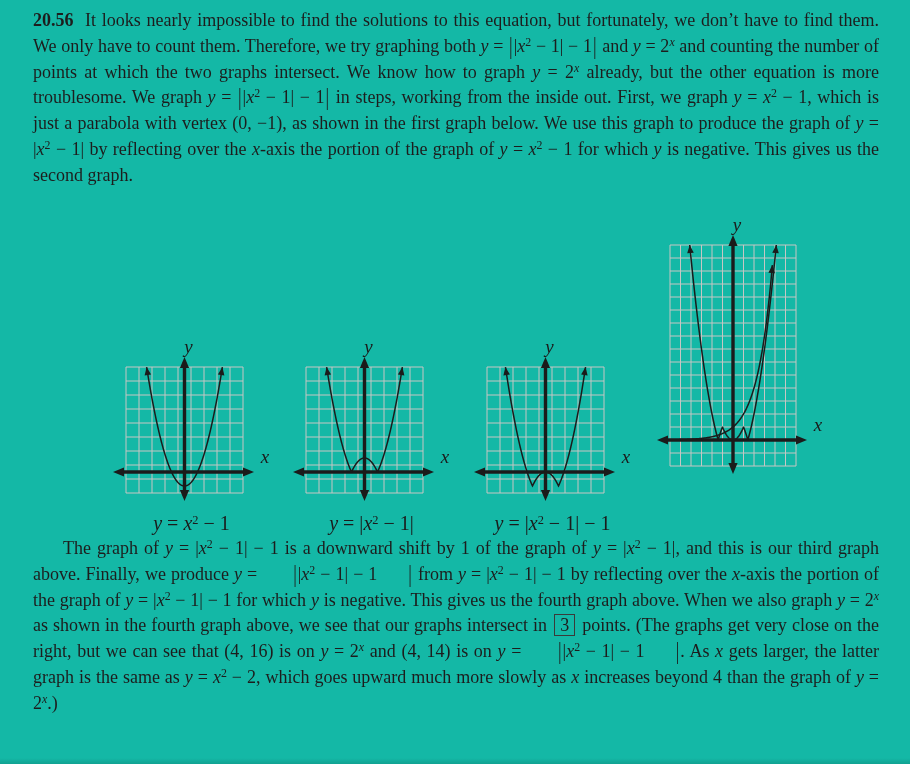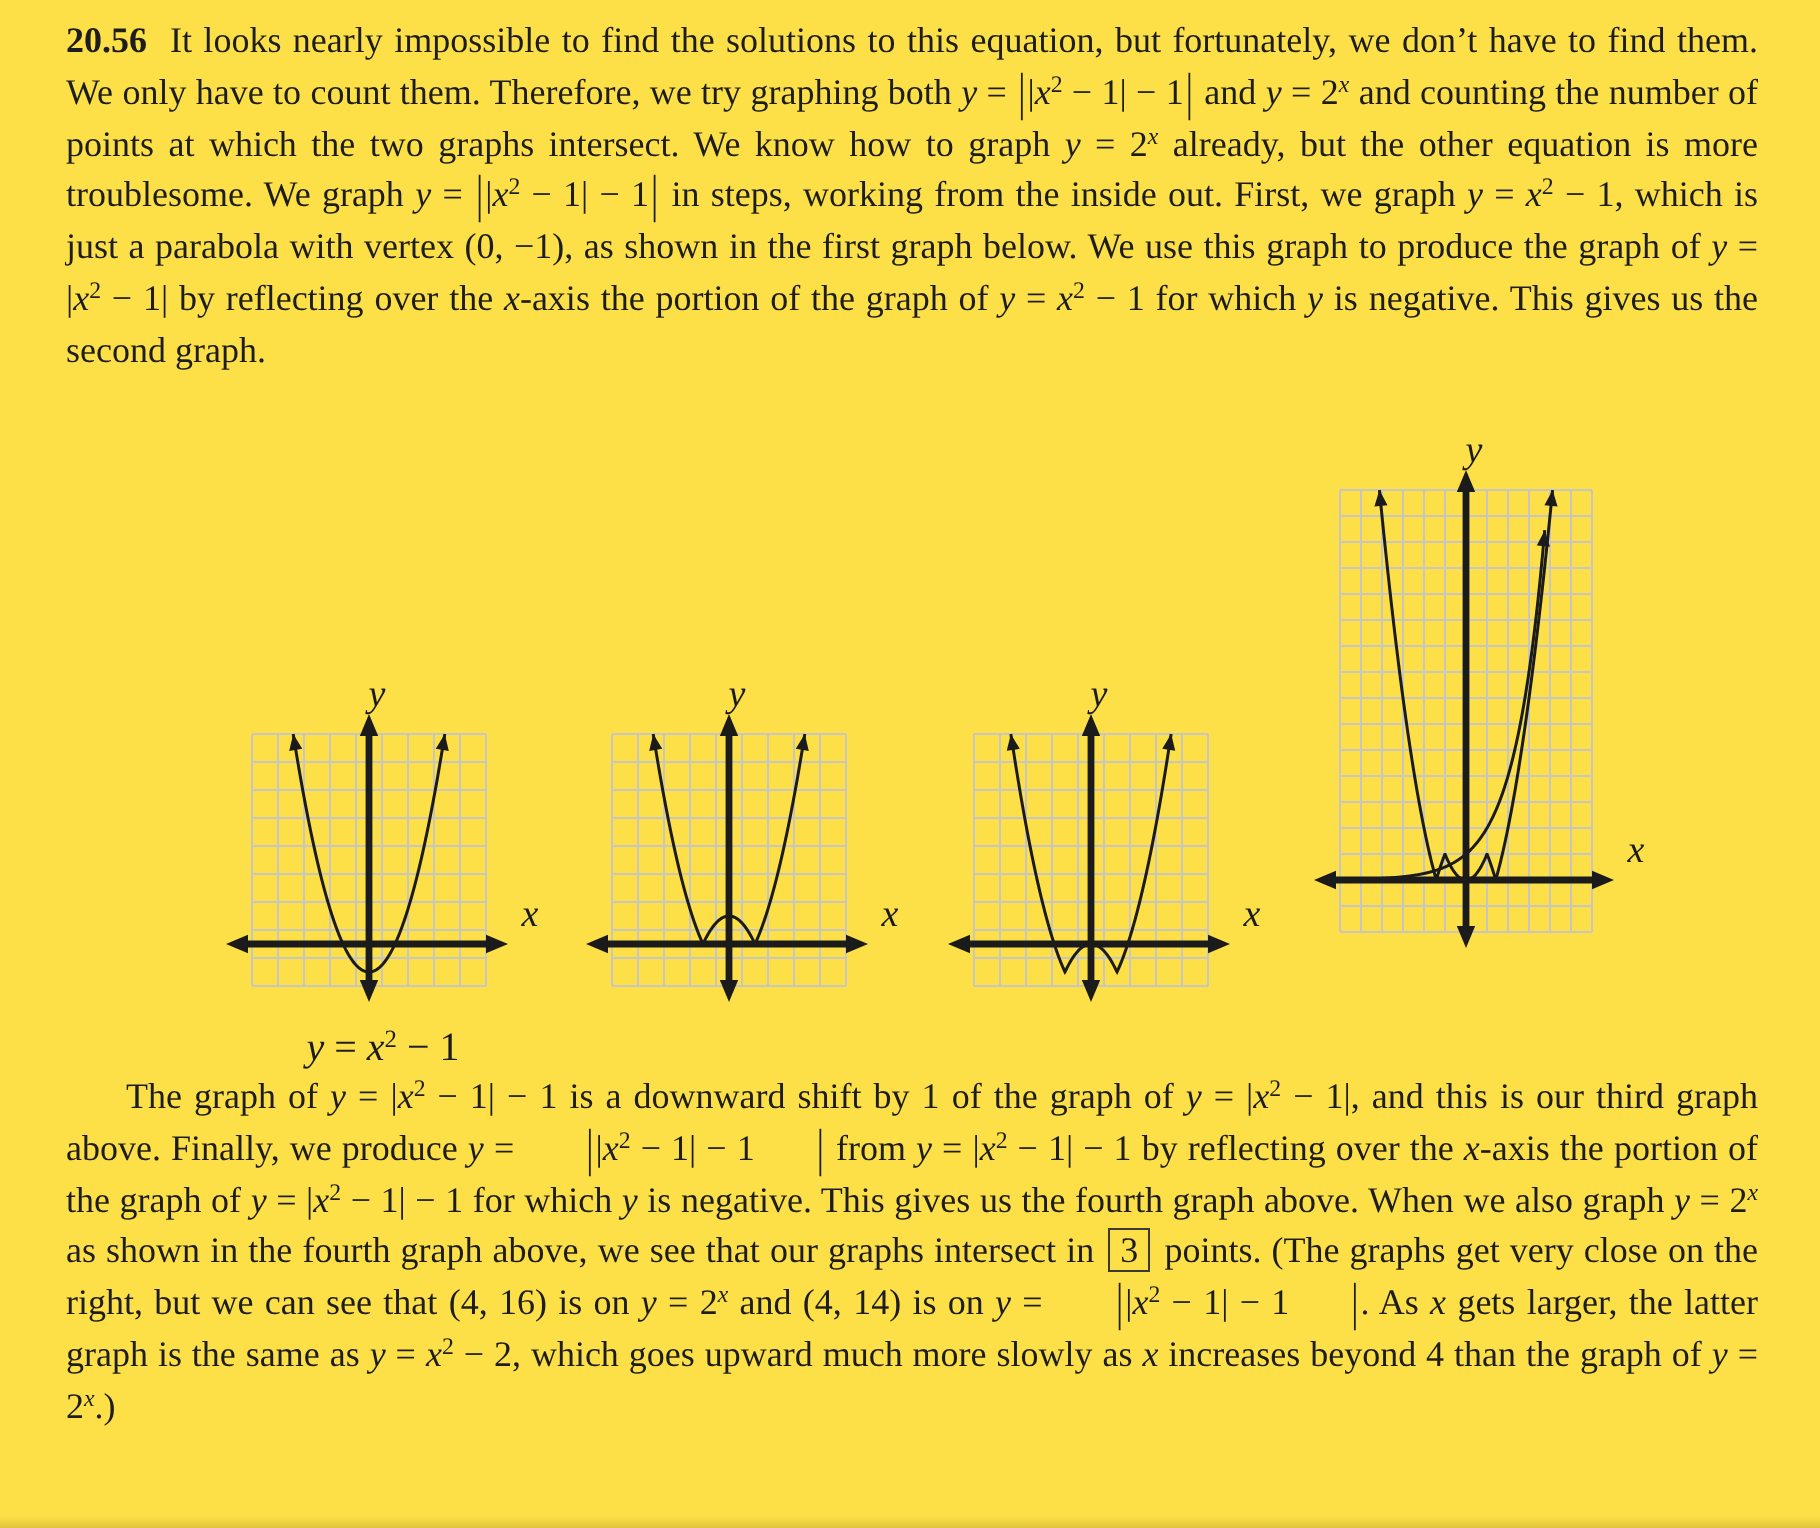--- a/index.html
+++ b/index.html
@@ -24,21 +24,21 @@
   .figcap{text-align:center;font-size:20px;line-height:23px;margin-top:3px;color:#1b1b1b;}
   .figcap sup{font-size:62%;}
   .axlabel{font-style:italic;font-size:19px;font-family:"Liberation Serif","DejaVu Serif",serif;
            fill:#1b1b1b;}
   .scan-shadow{position:absolute;left:0;right:0;bottom:0;height:6px;
                background:linear-gradient(rgba(0,0,0,0),rgba(0,0,0,0.12));}
 </style>
 </head>
 <body style="background: rgb(245, 244, 241);">
 
-<div id="page" style="background: #fde047;">
+<div id="page" style="background: #14b8a6;">
   <div class="para" id="para1"><b>20.56</b>&nbsp; It looks nearly impossible to find the solutions to this equation, but fortunately, we don’t have to find them. We only have to count them. Therefore, we try graphing both <span class="mv">y</span> = <span class="tallbar">|</span>|<span class="mv">x</span><sup>2</sup> − 1| − 1<span class="tallbar">|</span> and <span class="mv">y</span> = 2<sup><span class="mv">x</span></sup> and counting the number of points at which the two graphs intersect. We know how to graph <span class="mv">y</span> = 2<sup><span class="mv">x</span></sup> already, but the other equation is more troublesome. We graph <span class="mv">y</span> = <span class="tallbar">|</span>|<span class="mv">x</span><sup>2</sup> − 1| − 1<span class="tallbar">|</span> in steps, working from the inside out. First, we graph <span class="mv">y</span> = <span class="mv">x</span><sup>2</sup> − 1, which is just a parabola with vertex (0, −1), as shown in the first graph below. We use this graph to produce the graph of <span class="mv">y</span> = |<span class="mv">x</span><sup>2</sup> − 1| by reflecting over the <span class="mv">x</span>-axis the portion of the graph of <span class="mv">y</span> = <span class="mv">x</span><sup>2</sup> − 1 for which <span class="mv">y</span> is negative. This gives us the second graph.</div>
 
   <div class="fig figpos0"><svg width="171" height="168">
         <g stroke="#c7c6c3" stroke-width="1">
           <line x1="20" y1="30" x2="20" y2="156"></line>
           <line x1="33" y1="30" x2="33" y2="156"></line>
           <line x1="46" y1="30" x2="46" y2="156"></line>
           <line x1="59" y1="30" x2="59" y2="156"></line>
           <line x1="72" y1="30" x2="72" y2="156"></line>
           <line x1="85" y1="30" x2="85" y2="156"></line>
@@ -100,21 +100,21 @@
           <polygon points="148,135 137,139.6 137,130.4" stroke="none"></polygon>
           <line x1="78.5" y1="25" x2="78.5" y2="159" stroke-width="3.4"></line>
           <polygon points="78.5,20 83.1,31 73.9,31" stroke="none"></polygon>
           <polygon points="78.5,164 73.9,153 83.1,153" stroke="none"></polygon>
         </g>
         <path d="M40.60 30.04L40.79 31.23L40.98 32.41L41.17 33.58L41.36 34.75L41.55 35.91L41.74 37.07L41.93 38.22L42.12 39.37L42.31 40.50L42.50 41.64L42.69 42.76L42.88 43.89L43.07 45.00L43.26 46.11L43.45 47.21L43.64 48.31L43.83 49.40L44.02 50.49L44.21 51.57L44.39 52.64L44.58 53.71L44.77 54.77L44.96 55.83L45.15 56.88L45.34 57.92L45.53 58.96L45.72 59.99L45.91 61.02L46.10 62.04L46.29 63.05L46.48 64.06L46.67 65.06L46.86 66.06L47.05 67.05L47.24 68.03L47.43 69.01L47.62 69.98L47.81 70.95L47.99 71.91L48.18 72.86L48.37 73.81L48.56 74.76L48.75 75.69L48.94 76.62L49.13 77.55L49.32 78.47L49.51 79.38L49.70 80.29L49.89 81.19L50.08 82.08L50.27 82.97L50.46 83.86L50.65 84.73L50.84 85.61L51.03 86.47L51.22 87.33L51.41 88.18L51.59 89.03L51.78 89.87L51.97 90.71L52.16 91.54L52.35 92.36L52.54 93.18L52.73 93.99L52.92 94.80L53.11 95.60L53.30 96.39L53.49 97.18L53.68 97.96L53.87 98.74L54.06 99.51L54.25 100.27L54.44 101.03L54.63 101.78L54.82 102.53L55.01 103.27L55.19 104.01L55.38 104.73L55.57 105.46L55.76 106.17L55.95 106.88L56.14 107.59L56.33 108.29L56.52 108.98L56.71 109.67L56.90 110.35L57.09 111.02L57.28 111.69L57.47 112.36L57.66 113.01L57.85 113.67L58.04 114.31L58.23 114.95L58.42 115.58L58.61 116.21L58.79 116.83L58.98 117.45L59.17 118.06L59.36 118.66L59.55 119.26L59.74 119.85L59.93 120.44L60.12 121.02L60.31 121.59L60.50 122.16L60.69 122.72L60.88 123.28L61.07 123.83L61.26 124.37L61.45 124.91L61.64 125.44L61.83 125.97L62.02 126.49L62.21 127.00L62.39 127.51L62.58 128.02L62.77 128.51L62.96 129.00L63.15 129.49L63.34 129.97L63.53 130.44L63.72 130.91L63.91 131.37L64.10 131.82L64.29 132.27L64.48 132.71L64.67 133.15L64.86 133.58L65.05 134.01L65.24 134.43L65.43 134.84L65.62 134.75L65.81 134.35L65.99 133.95L66.18 133.57L66.37 133.18L66.56 132.80L66.75 132.43L66.94 132.07L67.13 131.71L67.32 131.35L67.51 131.00L67.70 130.66L67.89 130.33L68.08 130.00L68.27 129.67L68.46 129.35L68.65 129.04L68.84 128.74L69.03 128.44L69.22 128.14L69.41 127.85L69.59 127.57L69.78 127.29L69.97 127.02L70.16 126.76L70.35 126.50L70.54 126.25L70.73 126.00L70.92 125.76L71.11 125.52L71.30 125.29L71.49 125.07L71.68 124.85L71.87 124.64L72.06 124.44L72.25 124.24L72.44 124.05L72.63 123.86L72.82 123.68L73.01 123.50L73.19 123.33L73.38 123.17L73.57 123.01L73.76 122.86L73.95 122.71L74.14 122.57L74.33 122.44L74.52 122.31L74.71 122.19L74.90 122.07L75.09 121.96L75.28 121.86L75.47 121.76L75.66 121.67L75.85 121.58L76.04 121.50L76.23 121.43L76.42 121.36L76.61 121.30L76.79 121.24L76.98 121.19L77.17 121.15L77.36 121.11L77.55 121.07L77.74 121.05L77.93 121.03L78.12 121.01L78.31 121.00L78.50 121.00L78.69 121.00L78.88 121.01L79.07 121.03L79.26 121.05L79.45 121.07L79.64 121.11L79.83 121.15L80.02 121.19L80.21 121.24L80.39 121.30L80.58 121.36L80.77 121.43L80.96 121.50L81.15 121.58L81.34 121.67L81.53 121.76L81.72 121.86L81.91 121.96L82.10 122.07L82.29 122.19L82.48 122.31L82.67 122.44L82.86 122.57L83.05 122.71L83.24 122.86L83.43 123.01L83.62 123.17L83.81 123.33L83.99 123.50L84.18 123.68L84.37 123.86L84.56 124.05L84.75 124.24L84.94 124.44L85.13 124.64L85.32 124.85L85.51 125.07L85.70 125.29L85.89 125.52L86.08 125.76L86.27 126.00L86.46 126.25L86.65 126.50L86.84 126.76L87.03 127.02L87.22 127.29L87.41 127.57L87.59 127.85L87.78 128.14L87.97 128.44L88.16 128.74L88.35 129.04L88.54 129.35L88.73 129.67L88.92 130.00L89.11 130.33L89.30 130.66L89.49 131.00L89.68 131.35L89.87 131.71L90.06 132.07L90.25 132.43L90.44 132.80L90.63 133.18L90.82 133.57L91.01 133.95L91.19 134.35L91.38 134.75L91.57 134.84L91.76 134.43L91.95 134.01L92.14 133.58L92.33 133.15L92.52 132.71L92.71 132.27L92.90 131.82L93.09 131.37L93.28 130.91L93.47 130.44L93.66 129.97L93.85 129.49L94.04 129.00L94.23 128.51L94.42 128.02L94.61 127.51L94.79 127.00L94.98 126.49L95.17 125.97L95.36 125.44L95.55 124.91L95.74 124.37L95.93 123.83L96.12 123.28L96.31 122.72L96.50 122.16L96.69 121.59L96.88 121.02L97.07 120.44L97.26 119.85L97.45 119.26L97.64 118.66L97.83 118.06L98.02 117.45L98.21 116.83L98.39 116.21L98.58 115.58L98.77 114.95L98.96 114.31L99.15 113.67L99.34 113.01L99.53 112.36L99.72 111.69L99.91 111.02L100.10 110.35L100.29 109.67L100.48 108.98L100.67 108.29L100.86 107.59L101.05 106.88L101.24 106.17L101.43 105.46L101.62 104.73L101.81 104.01L101.99 103.27L102.18 102.53L102.37 101.78L102.56 101.03L102.75 100.27L102.94 99.51L103.13 98.74L103.32 97.96L103.51 97.18L103.70 96.39L103.89 95.60L104.08 94.80L104.27 93.99L104.46 93.18L104.65 92.36L104.84 91.54L105.03 90.71L105.22 89.87L105.41 89.03L105.59 88.18L105.78 87.33L105.97 86.47L106.16 85.61L106.35 84.73L106.54 83.86L106.73 82.97L106.92 82.08L107.11 81.19L107.30 80.29L107.49 79.38L107.68 78.47L107.87 77.55L108.06 76.62L108.25 75.69L108.44 74.76L108.63 73.81L108.82 72.86L109.01 71.91L109.19 70.95L109.38 69.98L109.57 69.01L109.76 68.03L109.95 67.05L110.14 66.06L110.33 65.06L110.52 64.06L110.71 63.05L110.90 62.04L111.09 61.02L111.28 59.99L111.47 58.96L111.66 57.92L111.85 56.88L112.04 55.83L112.23 54.77L112.42 53.71L112.61 52.64L112.79 51.57L112.98 50.49L113.17 49.40L113.36 48.31L113.55 47.21L113.74 46.11L113.93 45.00L114.12 43.89L114.31 42.76L114.50 41.64L114.69 40.50L114.88 39.37L115.07 38.22L115.26 37.07L115.45 35.91L115.64 34.75L115.83 33.58L116.02 32.41L116.21 31.23L116.40 30.04" fill="none" stroke="#1b1b1b" stroke-width="1.5"></path>
         <polygon points="116.39500000000001,30.038849999999996 118.3888211437653,38.45993527724749 111.8718131700722,37.416571931705455" fill="#1b1b1b" stroke="none"></polygon>
         <polygon points="40.605,30.038849999999996 45.12818682992776,37.41657193170547 38.611178856234666,38.459935277247475" fill="#1b1b1b" stroke="none"></polygon>
         <text x="159" y="126" text-anchor="middle" class="axlabel">x</text>
         <text x="82.5" y="16" text-anchor="middle" class="axlabel">y</text>
-      </svg></div>
+      </svg><div class="figcap" style="width: 171px;"><span class="mv">y</span> = |<span class="mv">x</span><sup>2</sup> − 1|</div></div>
   <div class="fig figpos2"><svg width="171" height="168">
         <g stroke="#c7c6c3" stroke-width="1">
           <line x1="20" y1="30" x2="20" y2="156"></line>
           <line x1="33" y1="30" x2="33" y2="156"></line>
           <line x1="46" y1="30" x2="46" y2="156"></line>
           <line x1="59" y1="30" x2="59" y2="156"></line>
           <line x1="72" y1="30" x2="72" y2="156"></line>
           <line x1="85" y1="30" x2="85" y2="156"></line>
           <line x1="98" y1="30" x2="98" y2="156"></line>
           <line x1="111" y1="30" x2="111" y2="156"></line>
@@ -137,21 +137,21 @@
           <polygon points="148,135 137,139.6 137,130.4" stroke="none"></polygon>
           <line x1="78.5" y1="25" x2="78.5" y2="159" stroke-width="3.4"></line>
           <polygon points="78.5,20 83.1,31 73.9,31" stroke="none"></polygon>
           <polygon points="78.5,164 73.9,153 83.1,153" stroke="none"></polygon>
         </g>
         <path d="M38.43 30.02L38.63 31.34L38.83 32.66L39.03 33.98L39.24 35.28L39.44 36.58L39.64 37.88L39.84 39.16L40.04 40.44L40.24 41.72L40.44 42.98L40.64 44.24L40.84 45.50L41.04 46.74L41.24 47.98L41.44 49.22L41.64 50.44L41.84 51.66L42.04 52.88L42.24 54.08L42.44 55.28L42.64 56.48L42.84 57.66L43.04 58.85L43.24 60.02L43.44 61.19L43.64 62.35L43.84 63.50L44.04 64.65L44.24 65.79L44.44 66.92L44.64 68.05L44.84 69.17L45.04 70.28L45.25 71.39L45.45 72.49L45.65 73.58L45.85 74.67L46.05 75.75L46.25 76.82L46.45 77.89L46.65 78.95L46.85 80.01L47.05 81.05L47.25 82.09L47.45 83.13L47.65 84.15L47.85 85.18L48.05 86.19L48.25 87.20L48.45 88.20L48.65 89.19L48.85 90.18L49.05 91.16L49.25 92.13L49.45 93.10L49.65 94.06L49.85 95.02L50.05 95.96L50.25 96.90L50.45 97.84L50.65 98.77L50.85 99.69L51.05 100.60L51.26 101.51L51.46 102.41L51.66 103.30L51.86 104.19L52.06 105.07L52.26 105.95L52.46 106.82L52.66 107.68L52.86 108.53L53.06 109.38L53.26 110.22L53.46 111.05L53.66 111.88L53.86 112.70L54.06 113.52L54.26 114.33L54.46 115.13L54.66 115.92L54.86 116.71L55.06 117.49L55.26 118.26L55.46 119.03L55.66 119.79L55.86 120.55L56.06 121.30L56.26 122.04L56.46 122.77L56.66 123.50L56.86 124.22L57.06 124.94L57.27 125.65L57.47 126.35L57.67 127.04L57.87 127.73L58.07 128.41L58.27 129.09L58.47 129.75L58.67 130.42L58.87 131.07L59.07 131.72L59.27 132.36L59.47 133.00L59.67 133.62L59.87 134.25L60.07 134.86L60.27 135.47L60.47 136.07L60.67 136.67L60.87 137.25L61.07 137.84L61.27 138.41L61.47 138.98L61.67 139.54L61.87 140.10L62.07 140.65L62.27 141.19L62.47 141.72L62.67 142.25L62.87 142.77L63.07 143.29L63.27 143.80L63.48 144.30L63.68 144.79L63.88 145.28L64.08 145.77L64.28 146.24L64.48 146.71L64.68 147.17L64.88 147.63L65.08 148.08L65.28 148.52L65.48 148.95L65.68 148.62L65.88 148.20L66.08 147.78L66.28 147.37L66.48 146.97L66.68 146.57L66.88 146.18L67.08 145.80L67.28 145.43L67.48 145.06L67.68 144.69L67.88 144.34L68.08 143.99L68.28 143.65L68.48 143.31L68.68 142.98L68.88 142.66L69.08 142.34L69.28 142.03L69.49 141.73L69.69 141.44L69.89 141.15L70.09 140.86L70.29 140.59L70.49 140.32L70.69 140.06L70.89 139.80L71.09 139.55L71.29 139.31L71.49 139.07L71.69 138.84L71.89 138.62L72.09 138.40L72.29 138.19L72.49 137.99L72.69 137.80L72.89 137.61L73.09 137.42L73.29 137.25L73.49 137.08L73.69 136.91L73.89 136.76L74.09 136.61L74.29 136.47L74.49 136.33L74.69 136.20L74.89 136.08L75.09 135.96L75.29 135.85L75.50 135.75L75.70 135.65L75.90 135.56L76.10 135.48L76.30 135.40L76.50 135.33L76.70 135.27L76.90 135.21L77.10 135.16L77.30 135.12L77.50 135.08L77.70 135.05L77.90 135.03L78.10 135.01L78.30 135.00L78.50 135.00L78.70 135.00L78.90 135.01L79.10 135.03L79.30 135.05L79.50 135.08L79.70 135.12L79.90 135.16L80.10 135.21L80.30 135.27L80.50 135.33L80.70 135.40L80.90 135.48L81.10 135.56L81.30 135.65L81.50 135.75L81.71 135.85L81.91 135.96L82.11 136.08L82.31 136.20L82.51 136.33L82.71 136.47L82.91 136.61L83.11 136.76L83.31 136.91L83.51 137.08L83.71 137.25L83.91 137.42L84.11 137.61L84.31 137.80L84.51 137.99L84.71 138.19L84.91 138.40L85.11 138.62L85.31 138.84L85.51 139.07L85.71 139.31L85.91 139.55L86.11 139.80L86.31 140.06L86.51 140.32L86.71 140.59L86.91 140.86L87.11 141.15L87.31 141.44L87.51 141.73L87.72 142.03L87.92 142.34L88.12 142.66L88.32 142.98L88.52 143.31L88.72 143.65L88.92 143.99L89.12 144.34L89.32 144.69L89.52 145.06L89.72 145.43L89.92 145.80L90.12 146.18L90.32 146.57L90.52 146.97L90.72 147.37L90.92 147.78L91.12 148.20L91.32 148.62L91.52 148.95L91.72 148.52L91.92 148.08L92.12 147.63L92.32 147.17L92.52 146.71L92.72 146.24L92.92 145.77L93.12 145.28L93.32 144.79L93.52 144.30L93.73 143.80L93.93 143.29L94.13 142.77L94.33 142.25L94.53 141.72L94.73 141.19L94.93 140.65L95.13 140.10L95.33 139.54L95.53 138.98L95.73 138.41L95.93 137.84L96.13 137.25L96.33 136.67L96.53 136.07L96.73 135.47L96.93 134.86L97.13 134.25L97.33 133.62L97.53 133.00L97.73 132.36L97.93 131.72L98.13 131.07L98.33 130.42L98.53 129.75L98.73 129.09L98.93 128.41L99.13 127.73L99.33 127.04L99.53 126.35L99.73 125.65L99.94 124.94L100.14 124.22L100.34 123.50L100.54 122.77L100.74 122.04L100.94 121.30L101.14 120.55L101.34 119.79L101.54 119.03L101.74 118.26L101.94 117.49L102.14 116.71L102.34 115.92L102.54 115.13L102.74 114.33L102.94 113.52L103.14 112.70L103.34 111.88L103.54 111.05L103.74 110.22L103.94 109.38L104.14 108.53L104.34 107.68L104.54 106.82L104.74 105.95L104.94 105.07L105.14 104.19L105.34 103.30L105.54 102.41L105.74 101.51L105.95 100.60L106.15 99.69L106.35 98.77L106.55 97.84L106.75 96.90L106.95 95.96L107.15 95.02L107.35 94.06L107.55 93.10L107.75 92.13L107.95 91.16L108.15 90.18L108.35 89.19L108.55 88.20L108.75 87.20L108.95 86.19L109.15 85.18L109.35 84.15L109.55 83.13L109.75 82.09L109.95 81.05L110.15 80.01L110.35 78.95L110.55 77.89L110.75 76.82L110.95 75.75L111.15 74.67L111.35 73.58L111.55 72.49L111.75 71.39L111.96 70.28L112.16 69.17L112.36 68.05L112.56 66.92L112.76 65.79L112.96 64.65L113.16 63.50L113.36 62.35L113.56 61.19L113.76 60.02L113.96 58.85L114.16 57.66L114.36 56.48L114.56 55.28L114.76 54.08L114.96 52.88L115.16 51.66L115.36 50.44L115.56 49.22L115.76 47.98L115.96 46.74L116.16 45.50L116.36 44.24L116.56 42.98L116.76 41.72L116.96 40.44L117.16 39.16L117.36 37.88L117.56 36.58L117.76 35.28L117.97 33.98L118.17 32.66L118.37 31.34L118.57 30.02" fill="none" stroke="#1b1b1b" stroke-width="1.5"></path>
         <polygon points="118.566,30.017864000000003 120.6314197501068,38.42167511495664 114.10576787366085,37.433815009760806" fill="#1b1b1b" stroke="none"></polygon>
         <polygon points="38.434000000000005,30.017864000000003 42.894232126339126,37.43381500976081 36.36858024989318,38.421675114956635" fill="#1b1b1b" stroke="none"></polygon>
         <text x="159" y="126" text-anchor="middle" class="axlabel">x</text>
         <text x="82.5" y="16" text-anchor="middle" class="axlabel">y</text>
-      </svg></div>
+      </svg><div class="figcap" style="width: 171px;"><span class="mv">y</span> = |<span class="mv">x</span><sup>2</sup> − 1| − 1</div></div>
   <div class="fig figpos3"><svg width="180" height="263">
         <g stroke="#c7c6c3" stroke-width="1">
           <line x1="20" y1="30" x2="20" y2="251"></line>
           <line x1="30.5" y1="30" x2="30.5" y2="251"></line>
           <line x1="41" y1="30" x2="41" y2="251"></line>
           <line x1="51.5" y1="30" x2="51.5" y2="251"></line>
           <line x1="62" y1="30" x2="62" y2="251"></line>
           <line x1="72.5" y1="30" x2="72.5" y2="251"></line>
           <line x1="83" y1="30" x2="83" y2="251"></line>
           <line x1="93.5" y1="30" x2="93.5" y2="251"></line>

